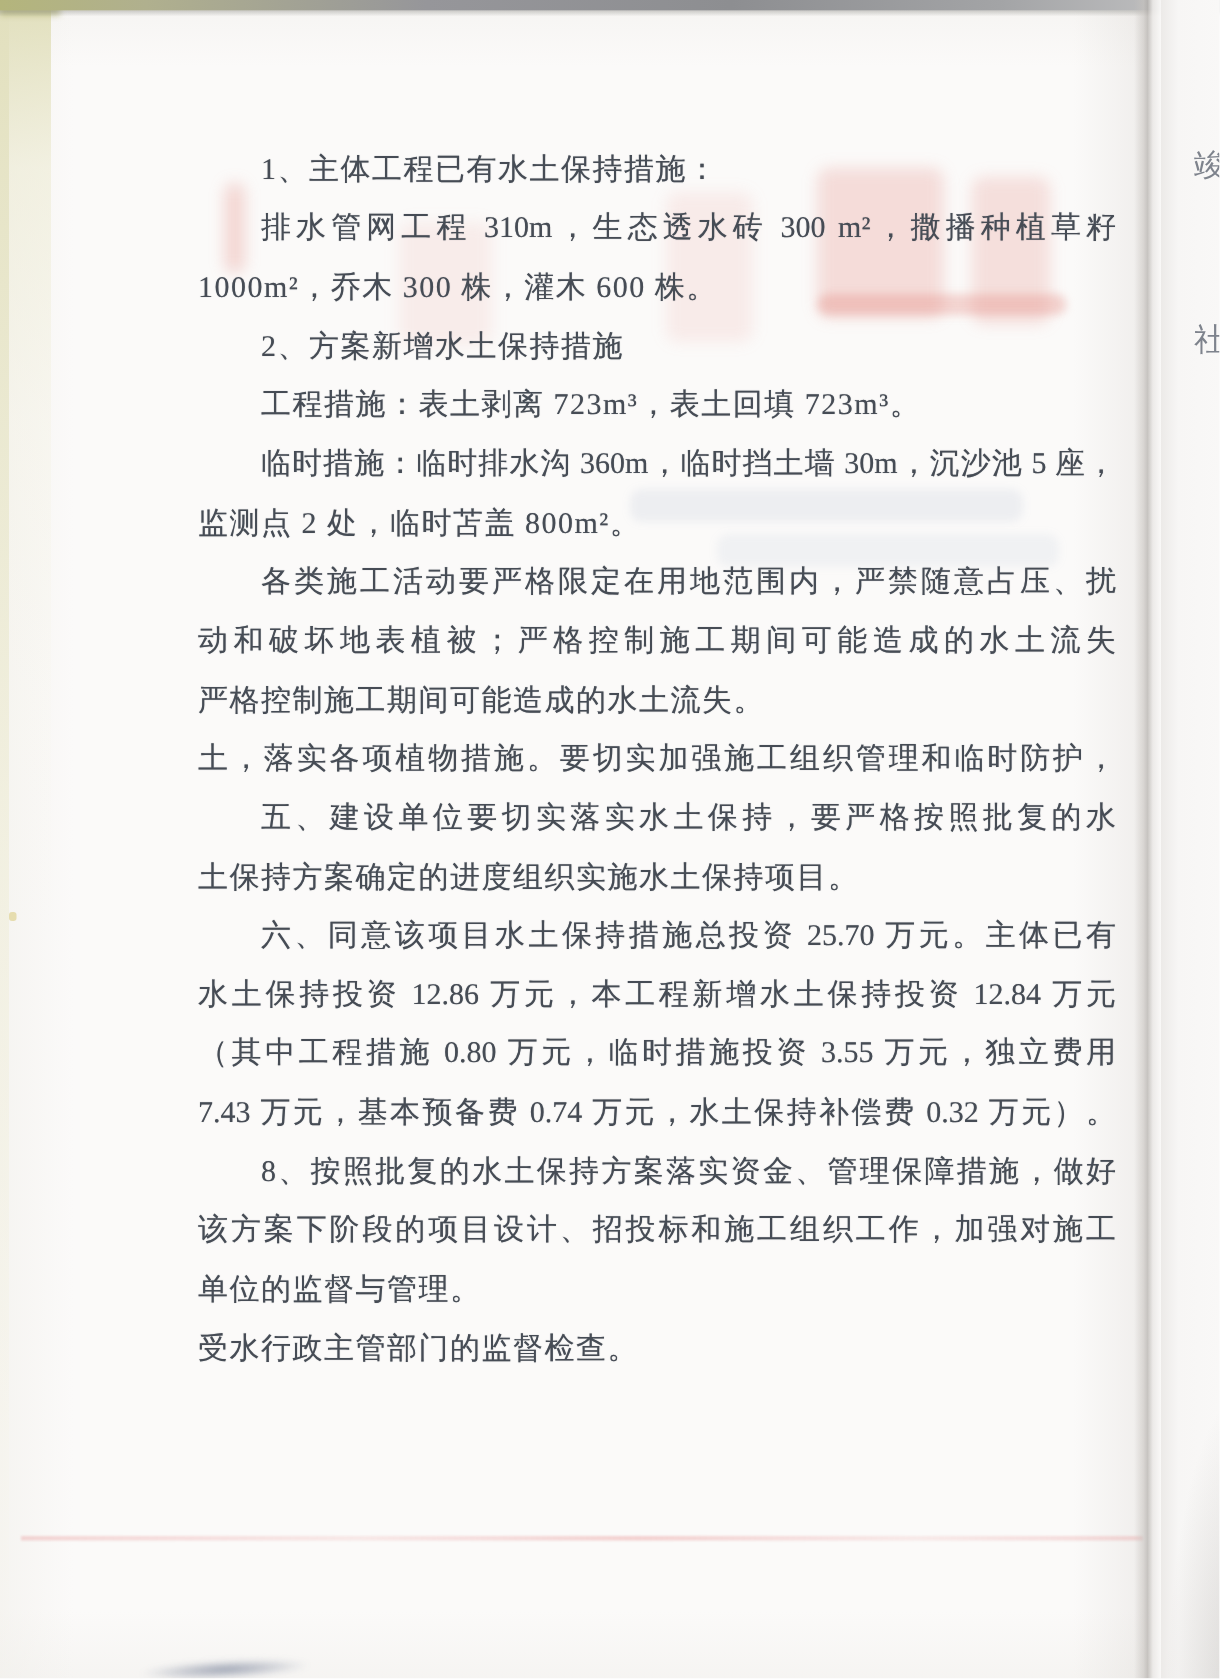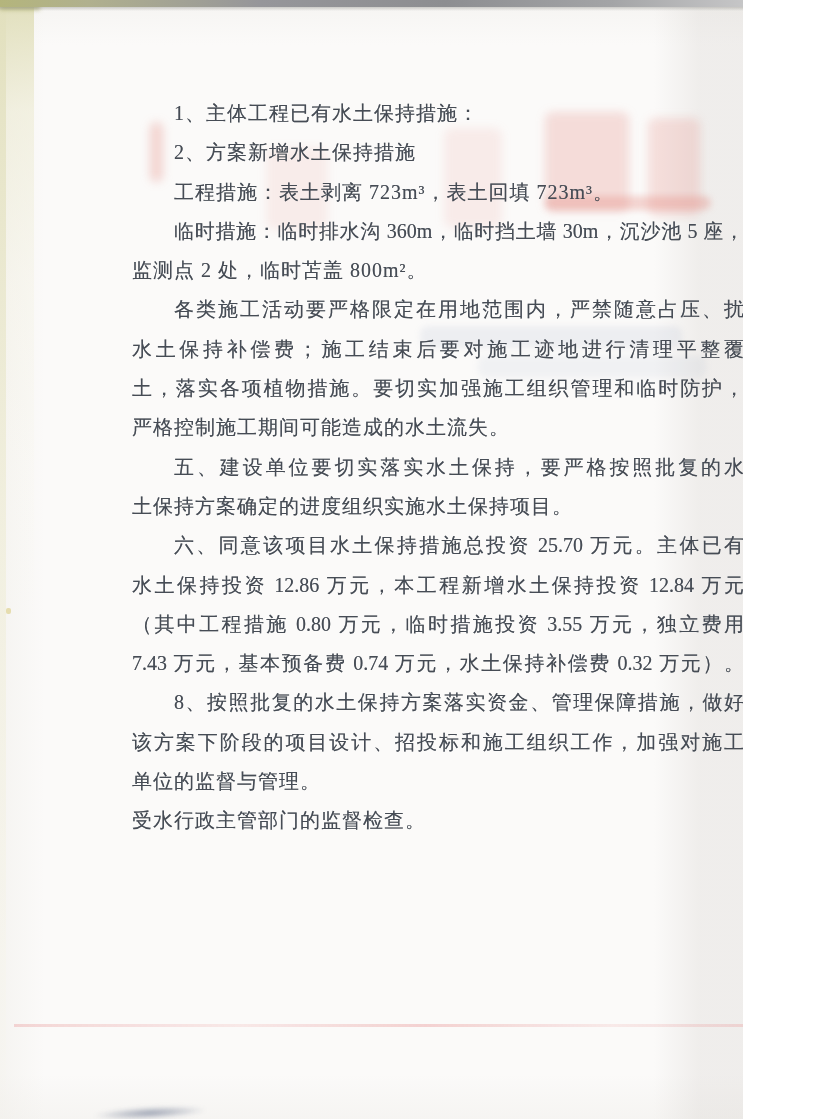--- a/index.html
+++ b/index.html
@@ -1,18 +1,18 @@
 <!DOCTYPE html>
 <html><head>
 <meta charset="utf-8">
 <style>
   html, body { margin: 0; padding: 0; background: #ffffff; }
   .canvas {
     position: relative;
-    width: 743px; height: 1119px;
+    width: 813px; height: 1119px;
     overflow: hidden;
     background: #fbfaf9;
     font-family: "Liberation Serif", "DejaVu Serif", serif;
   }
   
   .paper {
     position: absolute; inset: 0;
     background:
       linear-gradient(to right, rgba(240,238,233,0.5) 0%, rgba(255,255,255,0) 6%, rgba(255,255,255,0) 88%, rgba(205,200,196,0.25) 94%),
       linear-gradient(to bottom, rgba(235,233,228,0.35) 0%, rgba(255,255,255,0) 4%, rgba(255,255,255,0) 96%, rgba(238,236,232,0.4) 100%),
@@ -134,28 +134,30 @@
   <div class="bleed b2"></div>
   <div class="bleed b3"></div>
   <div class="bleed b4"></div>
   <div class="bleed b5"></div>
   <div class="bleed b6"></div>
   <div class="bleed b7"></div>
   <div class="bleed b8"></div>
 
   <div class="textblock" id="textblock">
       <div class="line indent">1、主体工程已有水土保持措施：</div>
+      <div class="line indent fill">排水管网工程 310m，生态透水砖 300 m²，撒播种植草籽</div>
+      <div class="line">1000m²，乔木 300 株，灌木 600 株。</div>
       <div class="line indent">2、方案新增水土保持措施</div>
       <div class="line indent">工程措施：表土剥离 723m³，表土回填 723m³。</div>
       <div class="line indent fill">临时措施：临时排水沟 360m，临时挡土墙 30m，沉沙池 5 座，</div>
       <div class="line">监测点 2 处，临时苫盖 800m²。</div>
       <div class="line indent fill">各类施工活动要严格限定在用地范围内，严禁随意占压、扰</div>
-      <div class="line fill">水土保持补偿费；施工结束后要对施工迹地进行清理平整覆</div>
+      <div class="line fill">动和破坏地表植被；严格控制施工期间可能造成的水土流失</div>
+      <div class="line">严格控制施工期间可能造成的水土流失。</div>
       <div class="line fill">土，落实各项植物措施。要切实加强施工组织管理和临时防护，</div>
-      <div class="line">严格控制施工期间可能造成的水土流失。</div>
       <div class="line indent fill">五、建设单位要切实落实水土保持，要严格按照批复的水</div>
       <div class="line">土保持方案确定的进度组织实施水土保持项目。</div>
       <div class="line indent fill">六、同意该项目水土保持措施总投资 25.70 万元。主体已有</div>
       <div class="line fill">水土保持投资 12.86 万元，本工程新增水土保持投资 12.84 万元</div>
       <div class="line fill">（其中工程措施 0.80 万元，临时措施投资 3.55 万元，独立费用</div>
       <div class="line fill">7.43 万元，基本预备费 0.74 万元，水土保持补偿费 0.32 万元）。</div>
       <div class="line indent fill">8、按照批复的水土保持方案落实资金、管理保障措施，做好</div>
       <div class="line fill">该方案下阶段的项目设计、招投标和施工组织工作，加强对施工</div>
       <div class="line">单位的监督与管理。</div>
       <div class="line">受水行政主管部门的监督检查。</div>

